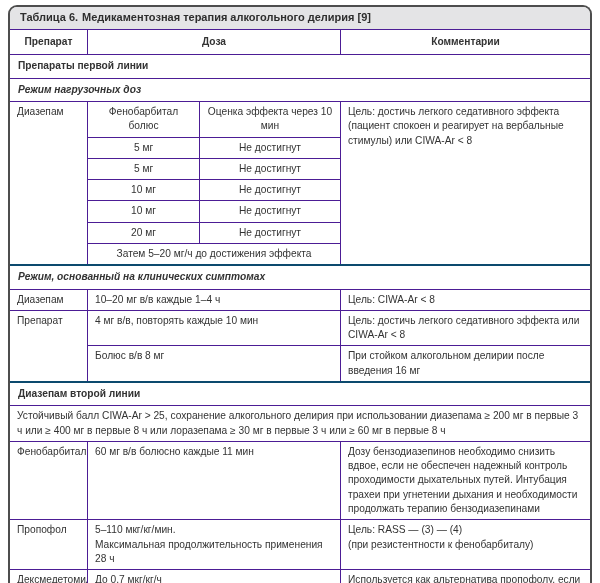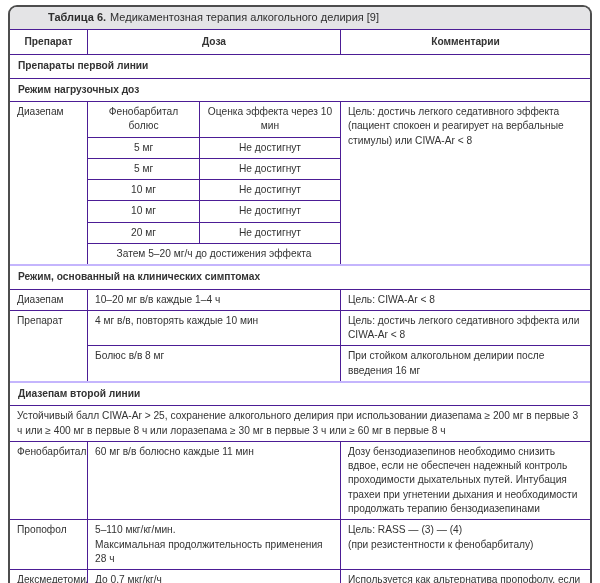--- a/index.html
+++ b/index.html
@@ -20,22 +20,22 @@
     background: #ffffff;
   }
   .titlebar {
     background: #e4e4e6;
     color: #2e2e2e;
     font-size: 11px;
     padding: 4px 10px 5px 10px;
     border-bottom: 1px solid #6a6a6a;
     line-height: 1.2;
   }
-  .titlebar .b { font-weight: bold; margin-left: 28px; }
-  .titlebar .rest { margin-left: 4px; }
+  .titlebar .b { font-weight: bold; }
+  .titlebar .rest { margin-left: 4px; font-weight: bold; }
   table {
     width: 100%;
     border-collapse: collapse;
     table-layout: fixed;
     font-size: 10.2px;
     color: #333333;
   }
   td {
     border: 1px solid #4c1d95;
     padding: 3px 7px;
@@ -46,22 +46,22 @@
   tr.head td {
     font-weight: bold;
     text-align: center;
     padding: 5px 4px;
   }
   tr.sec td {
     font-weight: bold;
     padding: 4px 8px;
     margin-left: 24px;
   }
-  tr.sec.i td { }
-  tr.thick td { border-top: 2px solid #c4b5fd; }
+  tr.sec.i td { font-style: italic; }
+  tr.thick td { border-top: 2px solid #0c4a6e; }
   td.c { text-align: center; }
   td.preline { white-space: pre-line; }
   
   table { margin: -1px 0 0 -1px; width: calc(100% + 2px); }
 </style>
 </head>
 <body>
 
 <div class="panel">
   <div class="titlebar">

